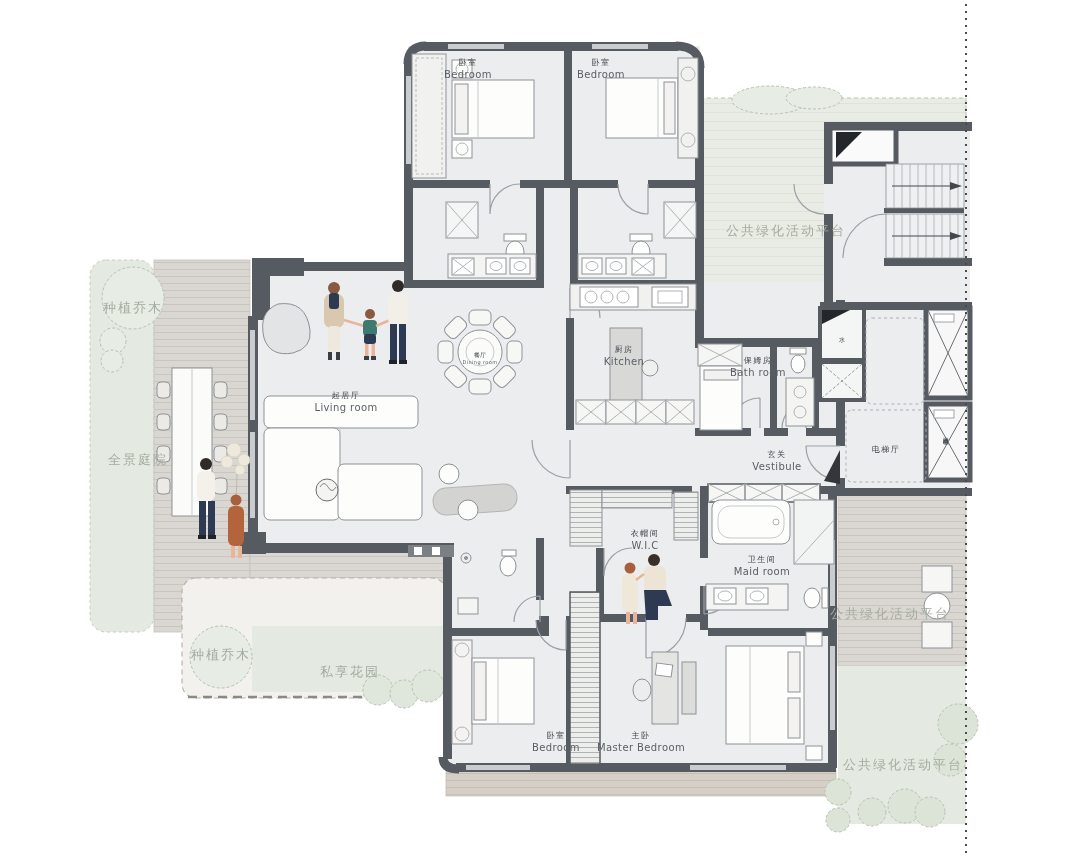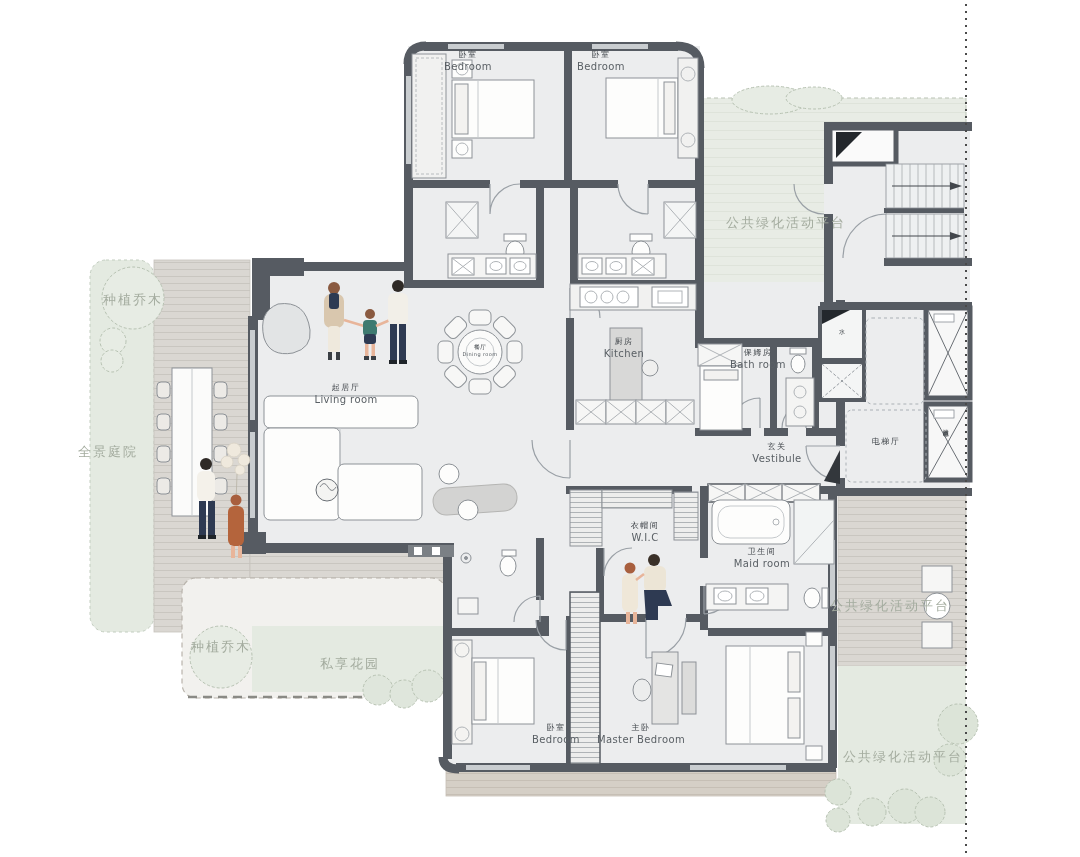--- a/index.html
+++ b/index.html
@@ -2,21 +2,21 @@
 <html><head>
 <meta charset="utf-8">
 <style>
   html,body{margin:0;padding:0;background:#ffffff;}
   .stage{position:relative;width:1080px;height:857px;background:#ffffff;
          font-family:"DejaVu Sans",sans-serif;overflow:hidden;}
   .stage svg{position:absolute;left:0;top:0;}
   .lbl{position:absolute;transform:translateX(-50%);display:flex;flex-direction:column;
        align-items:center;line-height:1.3;text-align:center;color:#3f4449;
        white-space:nowrap;pointer-events:none;}
-  .lbl .zh{font-size:8px;letter-spacing:1.5px;}
+  .lbl .zh{font-size:8px;letter-spacing:1.5px;margin-top:8px;}
   .lbl .en{font-size:10px;color:#5a6065;letter-spacing:.4px;}
   .lbl.tiny .zh{font-size:6px;letter-spacing:0;}
   .lbl.tiny .en{font-size:5px;}
   .lbl.green{color:#a4ac9f;}
   .lbl.green .zh{font-size:13px;letter-spacing:2px;}
   .lbl.vert{transform:none;}
   .lbl.vert .zh{writing-mode:vertical-rl;font-size:5.5px;letter-spacing:1px;}
 </style>
 </head>
 <body>
@@ -544,21 +544,21 @@
     <span class="en">Bedroom</span>
   </div>
   <div class="lbl" style="left:641px;top:723px">
     <span class="zh">主卧</span>
     <span class="en">Master Bedroom</span>
   </div>
 
   <div class="lbl green" style="left:133px;top:292px">
     <span class="zh">种植乔木</span>
   </div>
-  <div class="lbl green" style="left:108px;top:444px">
+  <div class="lbl green" style="left:138px;top:444px">
     <span class="zh">全景庭院</span>
   </div>
   <div class="lbl green" style="left:221px;top:639px">
     <span class="zh">种植乔木</span>
   </div>
   <div class="lbl green" style="left:350px;top:656px">
     <span class="zh">私享花园</span>
   </div>
   <div class="lbl green" style="left:786px;top:215px">
     <span class="zh">公共绿化活动平台</span>

